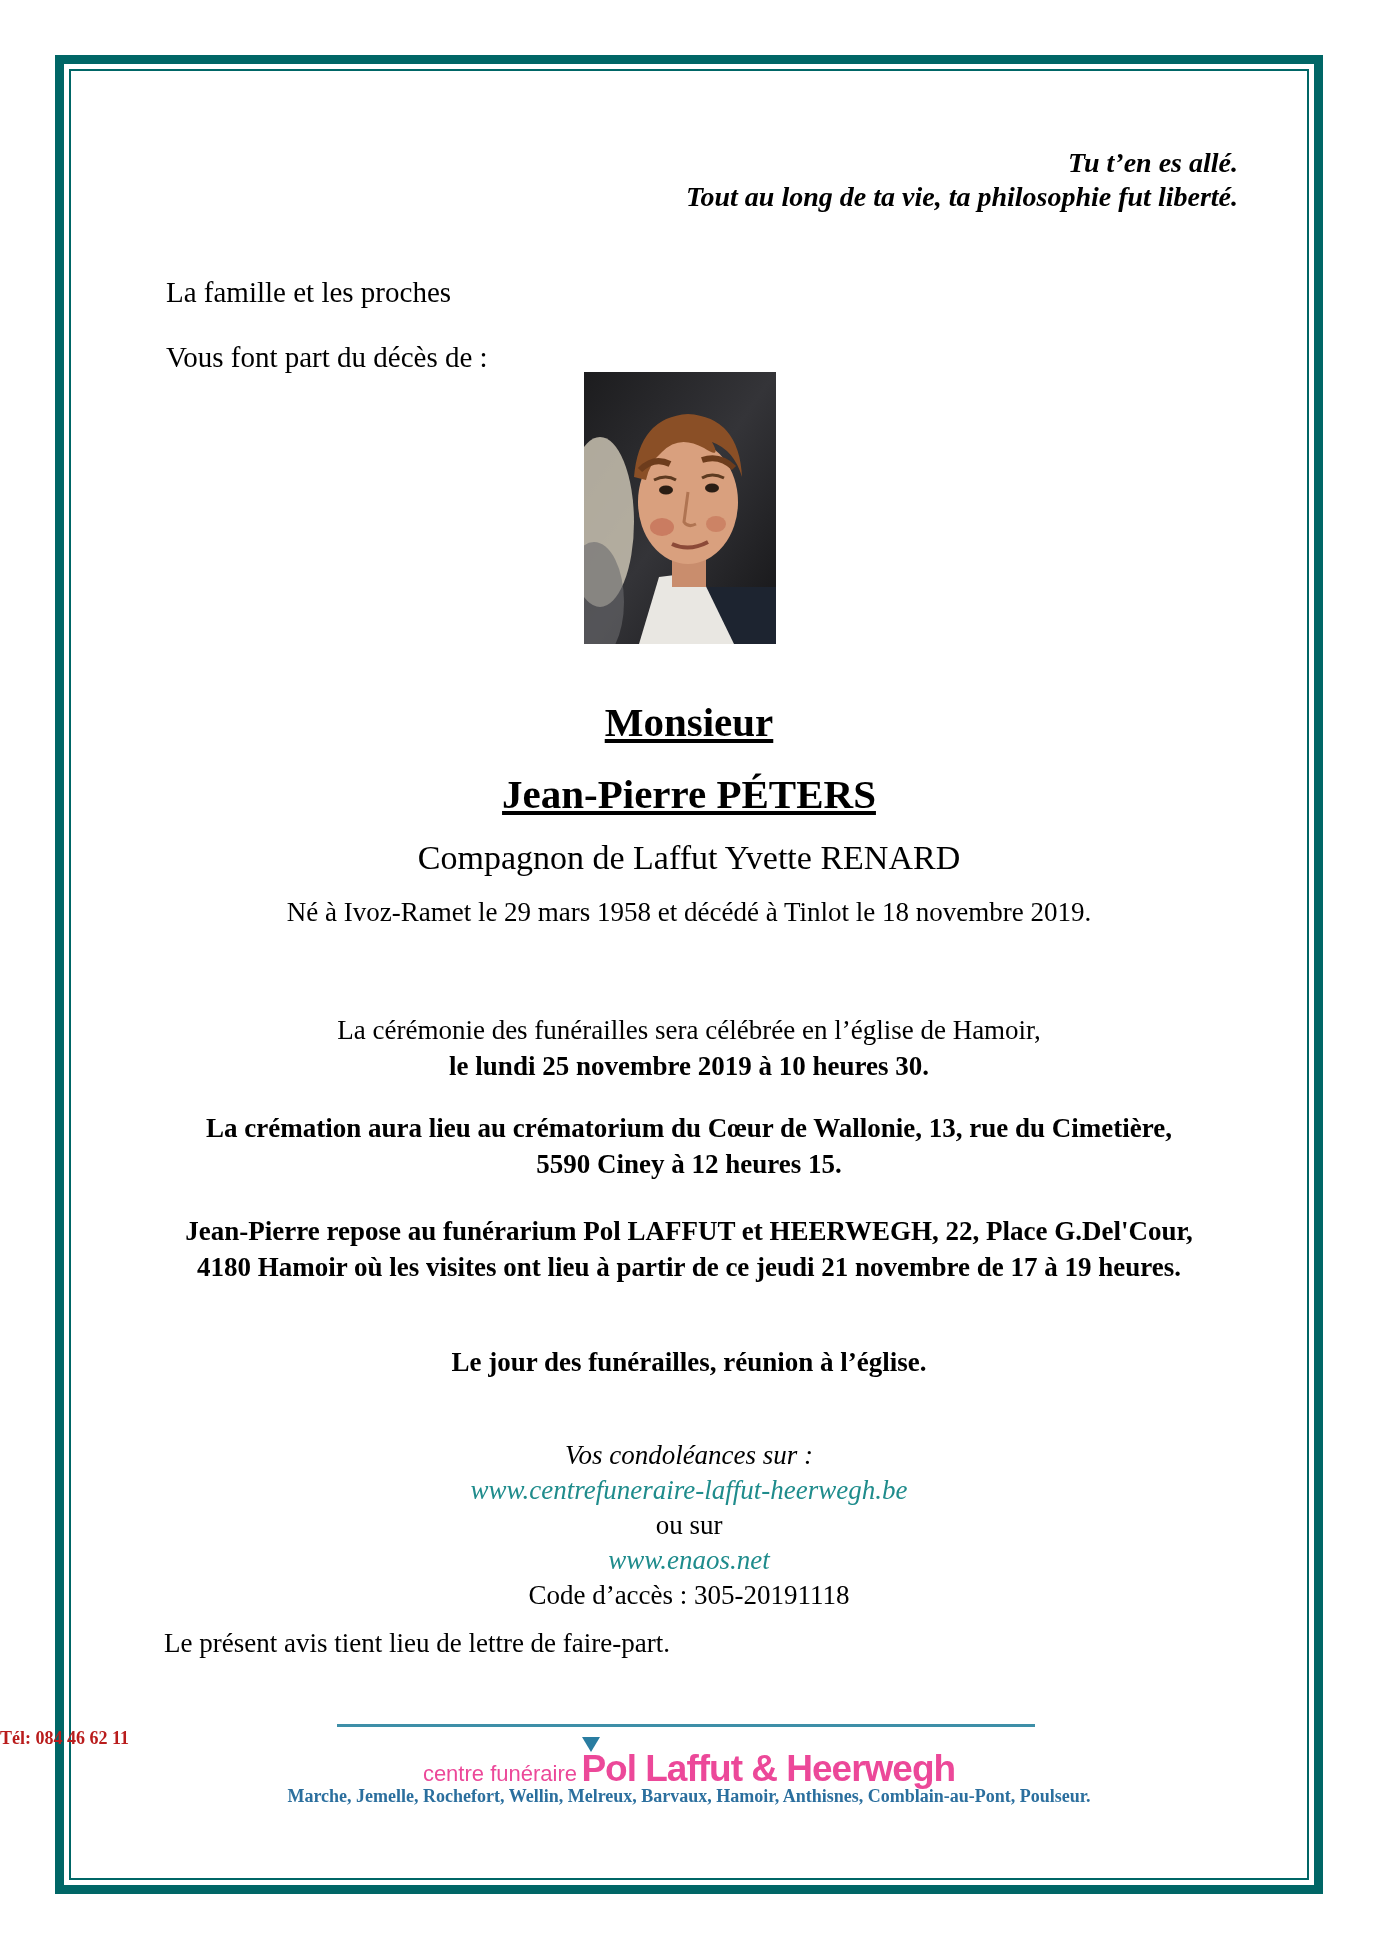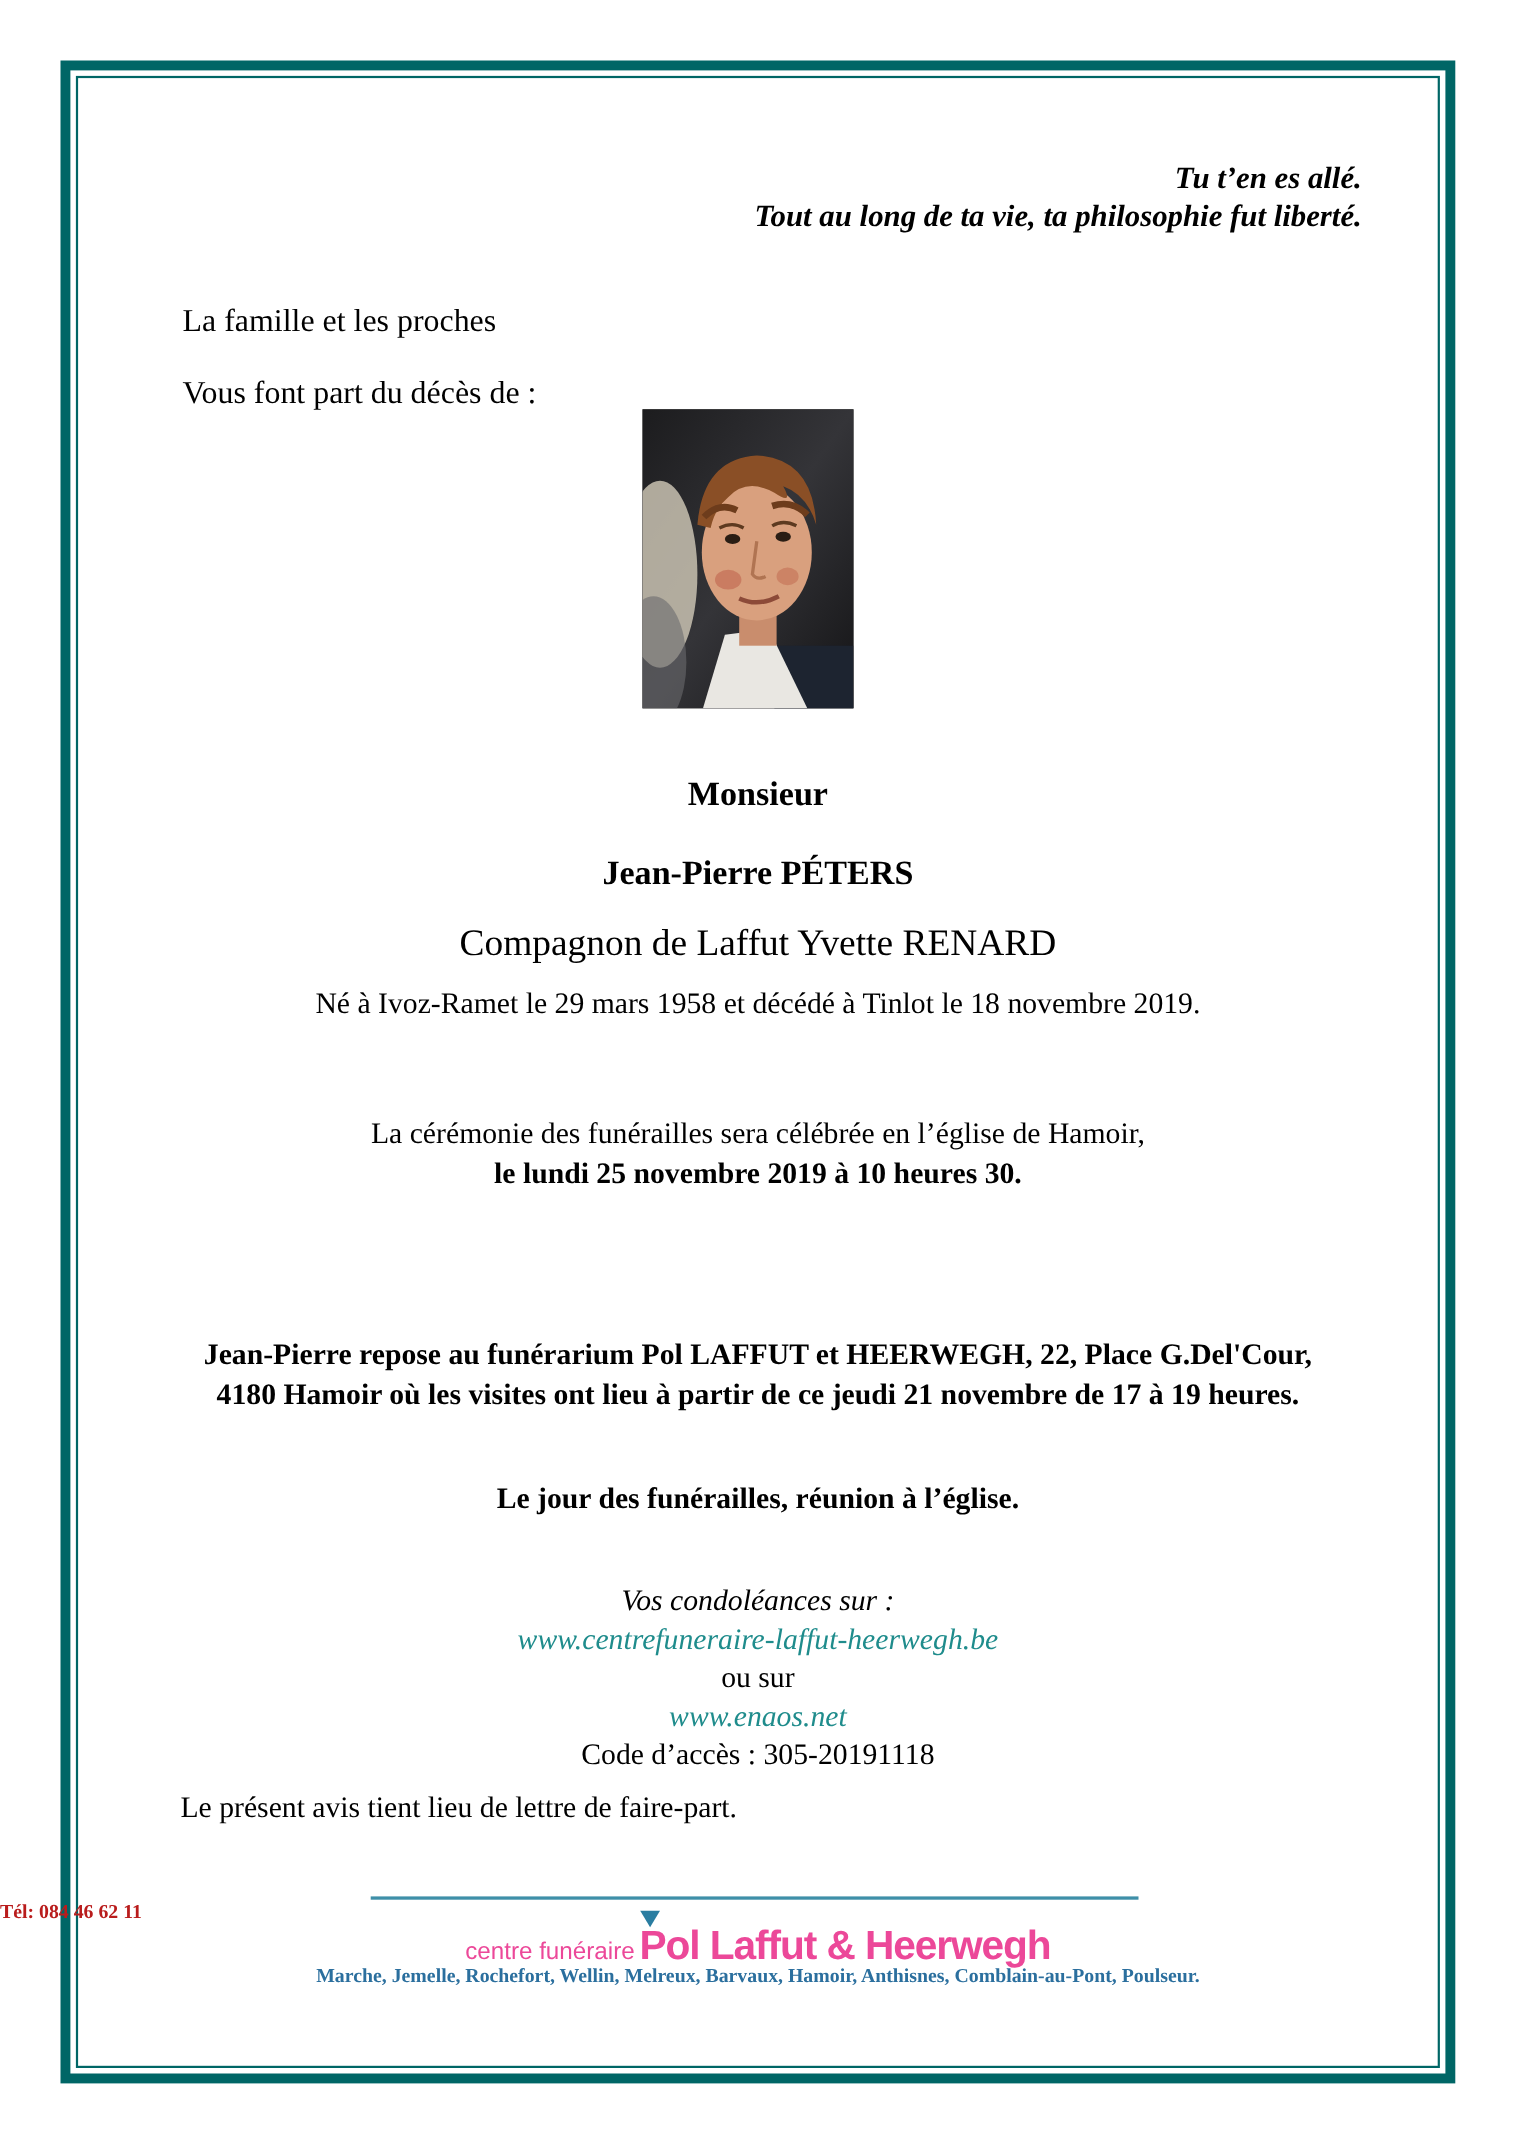--- a/index.html
+++ b/index.html
@@ -31,21 +31,21 @@
   .intro-announce{top:341px;left:166px;font-size:29px;}
   .portrait{
     top:372px;left:584px;width:192px;height:272px;
     overflow:hidden;background:#222;
   }
   .portrait svg{display:block;width:100%;height:100%;}
   .nameblock{
     top:686px;left:0;width:100%;text-align:center;
   }
   .nameblock .title,.nameblock .name{
-    font-size:31px;font-weight:bold;line-height:72px;
+    font-size:41px;font-weight:bold;line-height:72px;text-decoration:underline;
   }
   .nameblock .relation{
     font-size:34px;line-height:56px;
   }
   .dates{top:897px;left:0;width:100%;text-align:center;font-size:27px;}
   .para{left:0;width:100%;text-align:center;font-size:27px;line-height:36px;}
   .ceremony{top:1012px;}
   .cremation{top:1110px;font-weight:bold;}
   .repose{top:1213px;font-weight:bold;}
   .reunion{top:1344px;font-weight:bold;}
@@ -135,20 +135,24 @@
     <div class="relation">Compagnon de Laffut Yvette RENARD</div>
   </div>
 
   <div class="abs dates">Né à Ivoz-Ramet le 29 mars 1958 et décédé à Tinlot le 18 novembre 2019.</div>
 
   <div class="abs para ceremony">
     <div>La cérémonie des funérailles sera célébrée en l’église de Hamoir,</div>
     <div class="bold">le lundi 25 novembre 2019 à 10 heures 30.</div>
   </div>
 
+  <div class="abs para cremation">
+    <div>La crémation aura lieu au crématorium du Cœur de Wallonie, 13, rue du Cimetière,</div>
+    <div>5590 Ciney à 12 heures 15.</div>
+  </div>
 
   <div class="abs para repose">
     <div>Jean-Pierre repose au funérarium Pol LAFFUT et HEERWEGH, 22, Place G.Del'Cour,</div>
     <div>4180 Hamoir où les visites ont lieu à partir de ce jeudi 21 novembre de 17 à 19 heures.</div>
   </div>
 
   <div class="abs para reunion">Le jour des funérailles, réunion à l’église.</div>
 
   <div class="abs condolences">
     <div class="it">Vos condoléances sur :</div>

